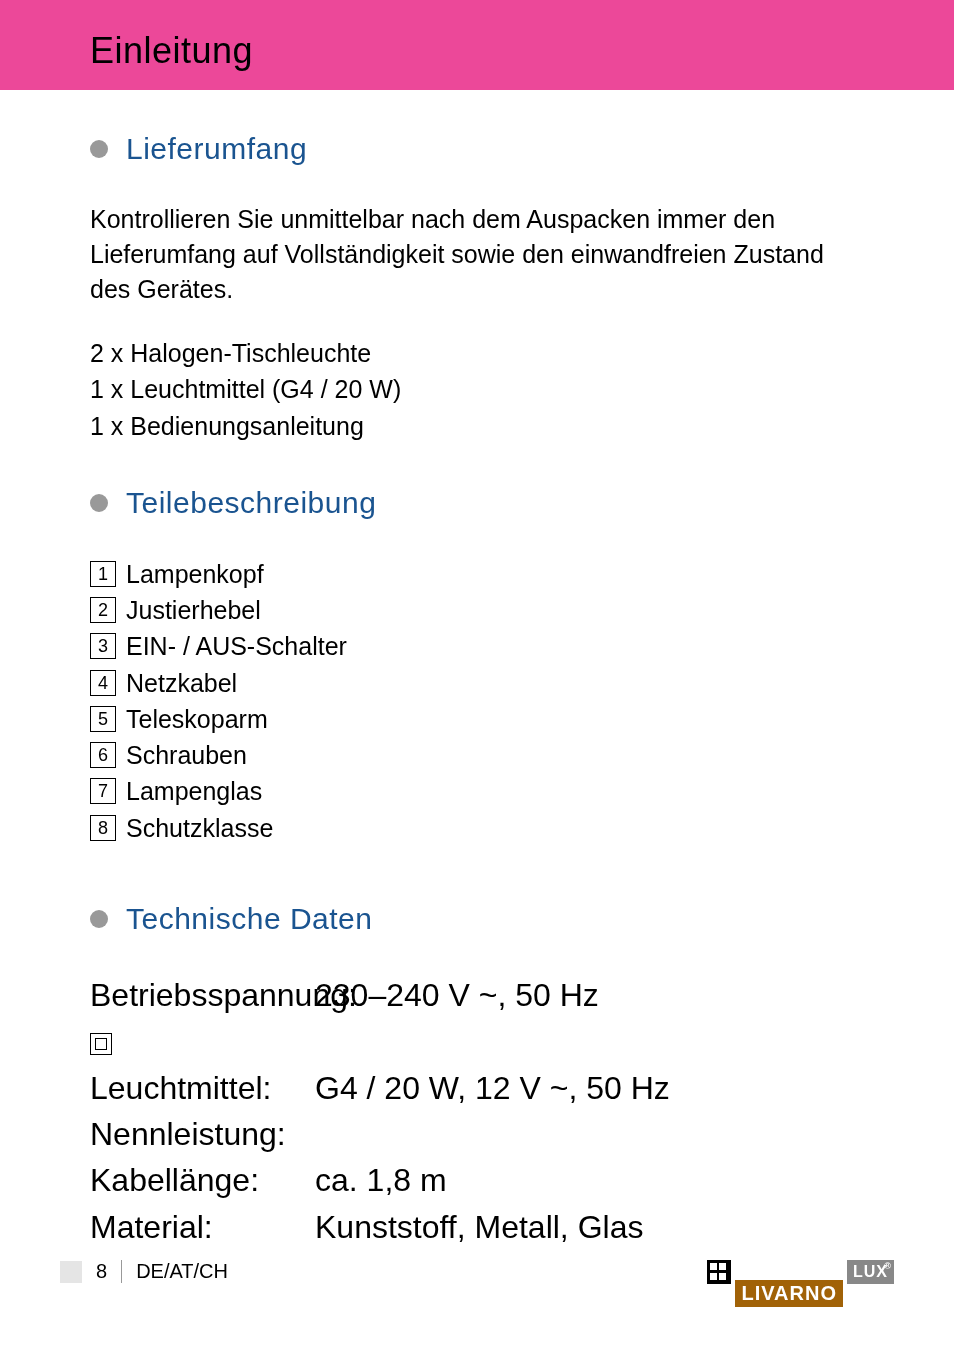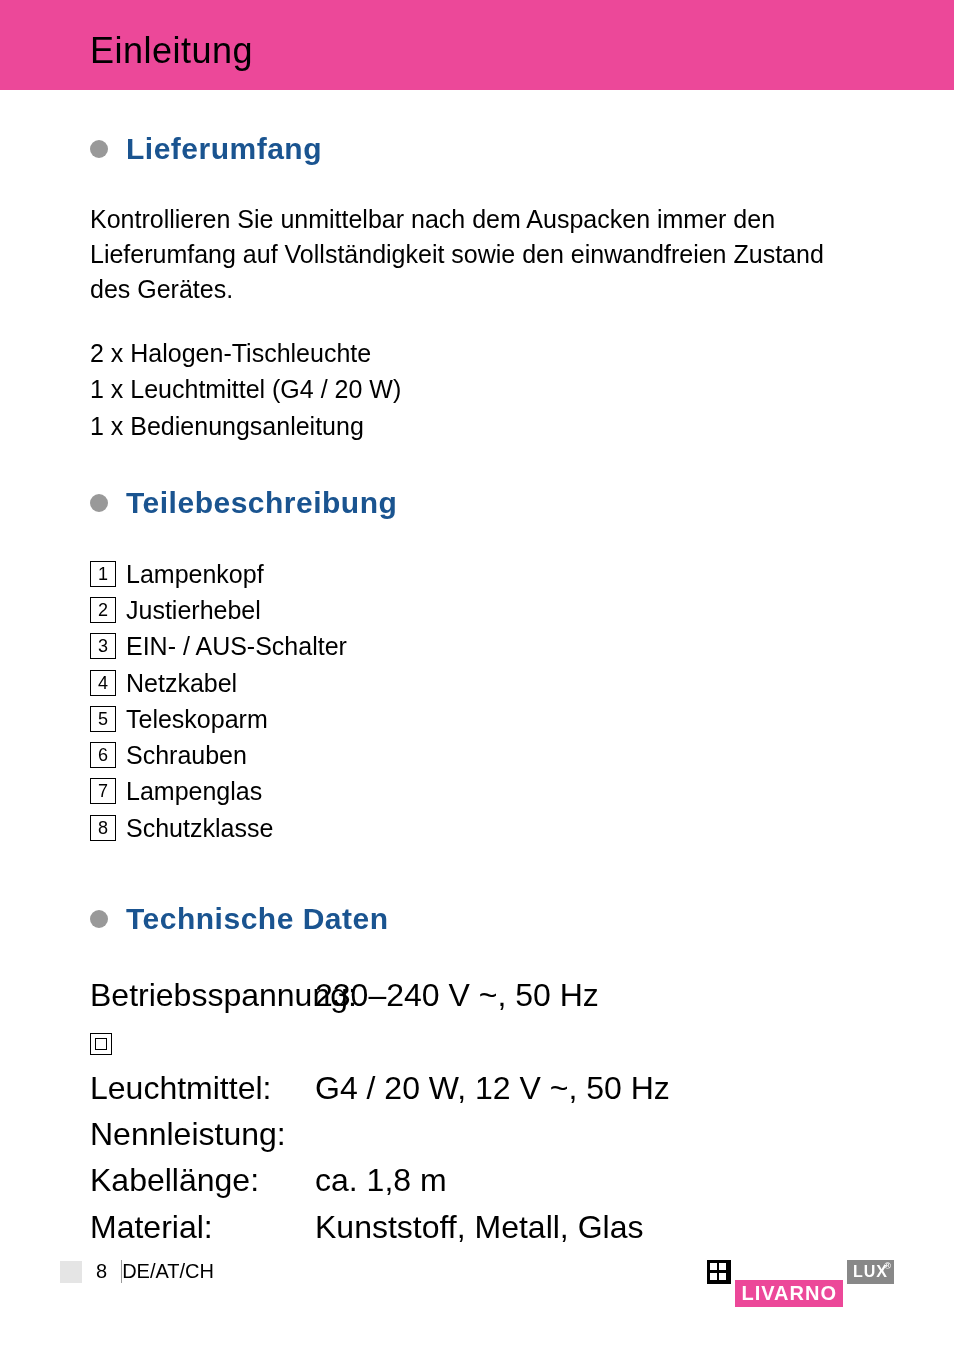--- a/index.html
+++ b/index.html
@@ -33,21 +33,21 @@
     .bullet {
       width: 18px;
       height: 18px;
       background: #999;
       border-radius: 50%;
       flex-shrink: 0;
     }
     .section-title {
       color: #1a5490;
       font-size: 30px;
-      font-weight: 700;
+      font-weight: 400;
       letter-spacing: 0.5px;
     }
     .body-text {
       font-size: 25px;
       font-weight: 300;
       line-height: 1.4;
       margin-bottom: 28px;
     }
     .list-line {
       font-size: 25px;
@@ -126,20 +126,21 @@
       background: #e5e5e5;
     }
     .page-num {
       font-size: 20px;
       font-weight: 300;
     }
     .page-lang {
       font-size: 20px;
       font-weight: 300;
       border-left: 1px solid #999;
+      padding-left: 14px;
     }
     .brand-logo {
       display: flex;
       align-items: center;
       gap: 4px;
     }
     .brand-icon {
       width: 24px;
       height: 24px;
       background: #000;
@@ -147,21 +148,21 @@
       flex-wrap: wrap;
       padding: 3px;
       gap: 2px;
     }
     .brand-icon span {
       width: 7px;
       height: 7px;
       background: #fff;
     }
     .brand-text {
-      background: #ec4899;
+      background: #a16207;
       color: #fff;
       font-weight: 900;
       font-size: 20px;
       letter-spacing: 1px;
       padding: 2px 6px;
       font-family: Arial, sans-serif;
       margin-top: 44px;
     }
     .brand-lux {
       background: #888;

